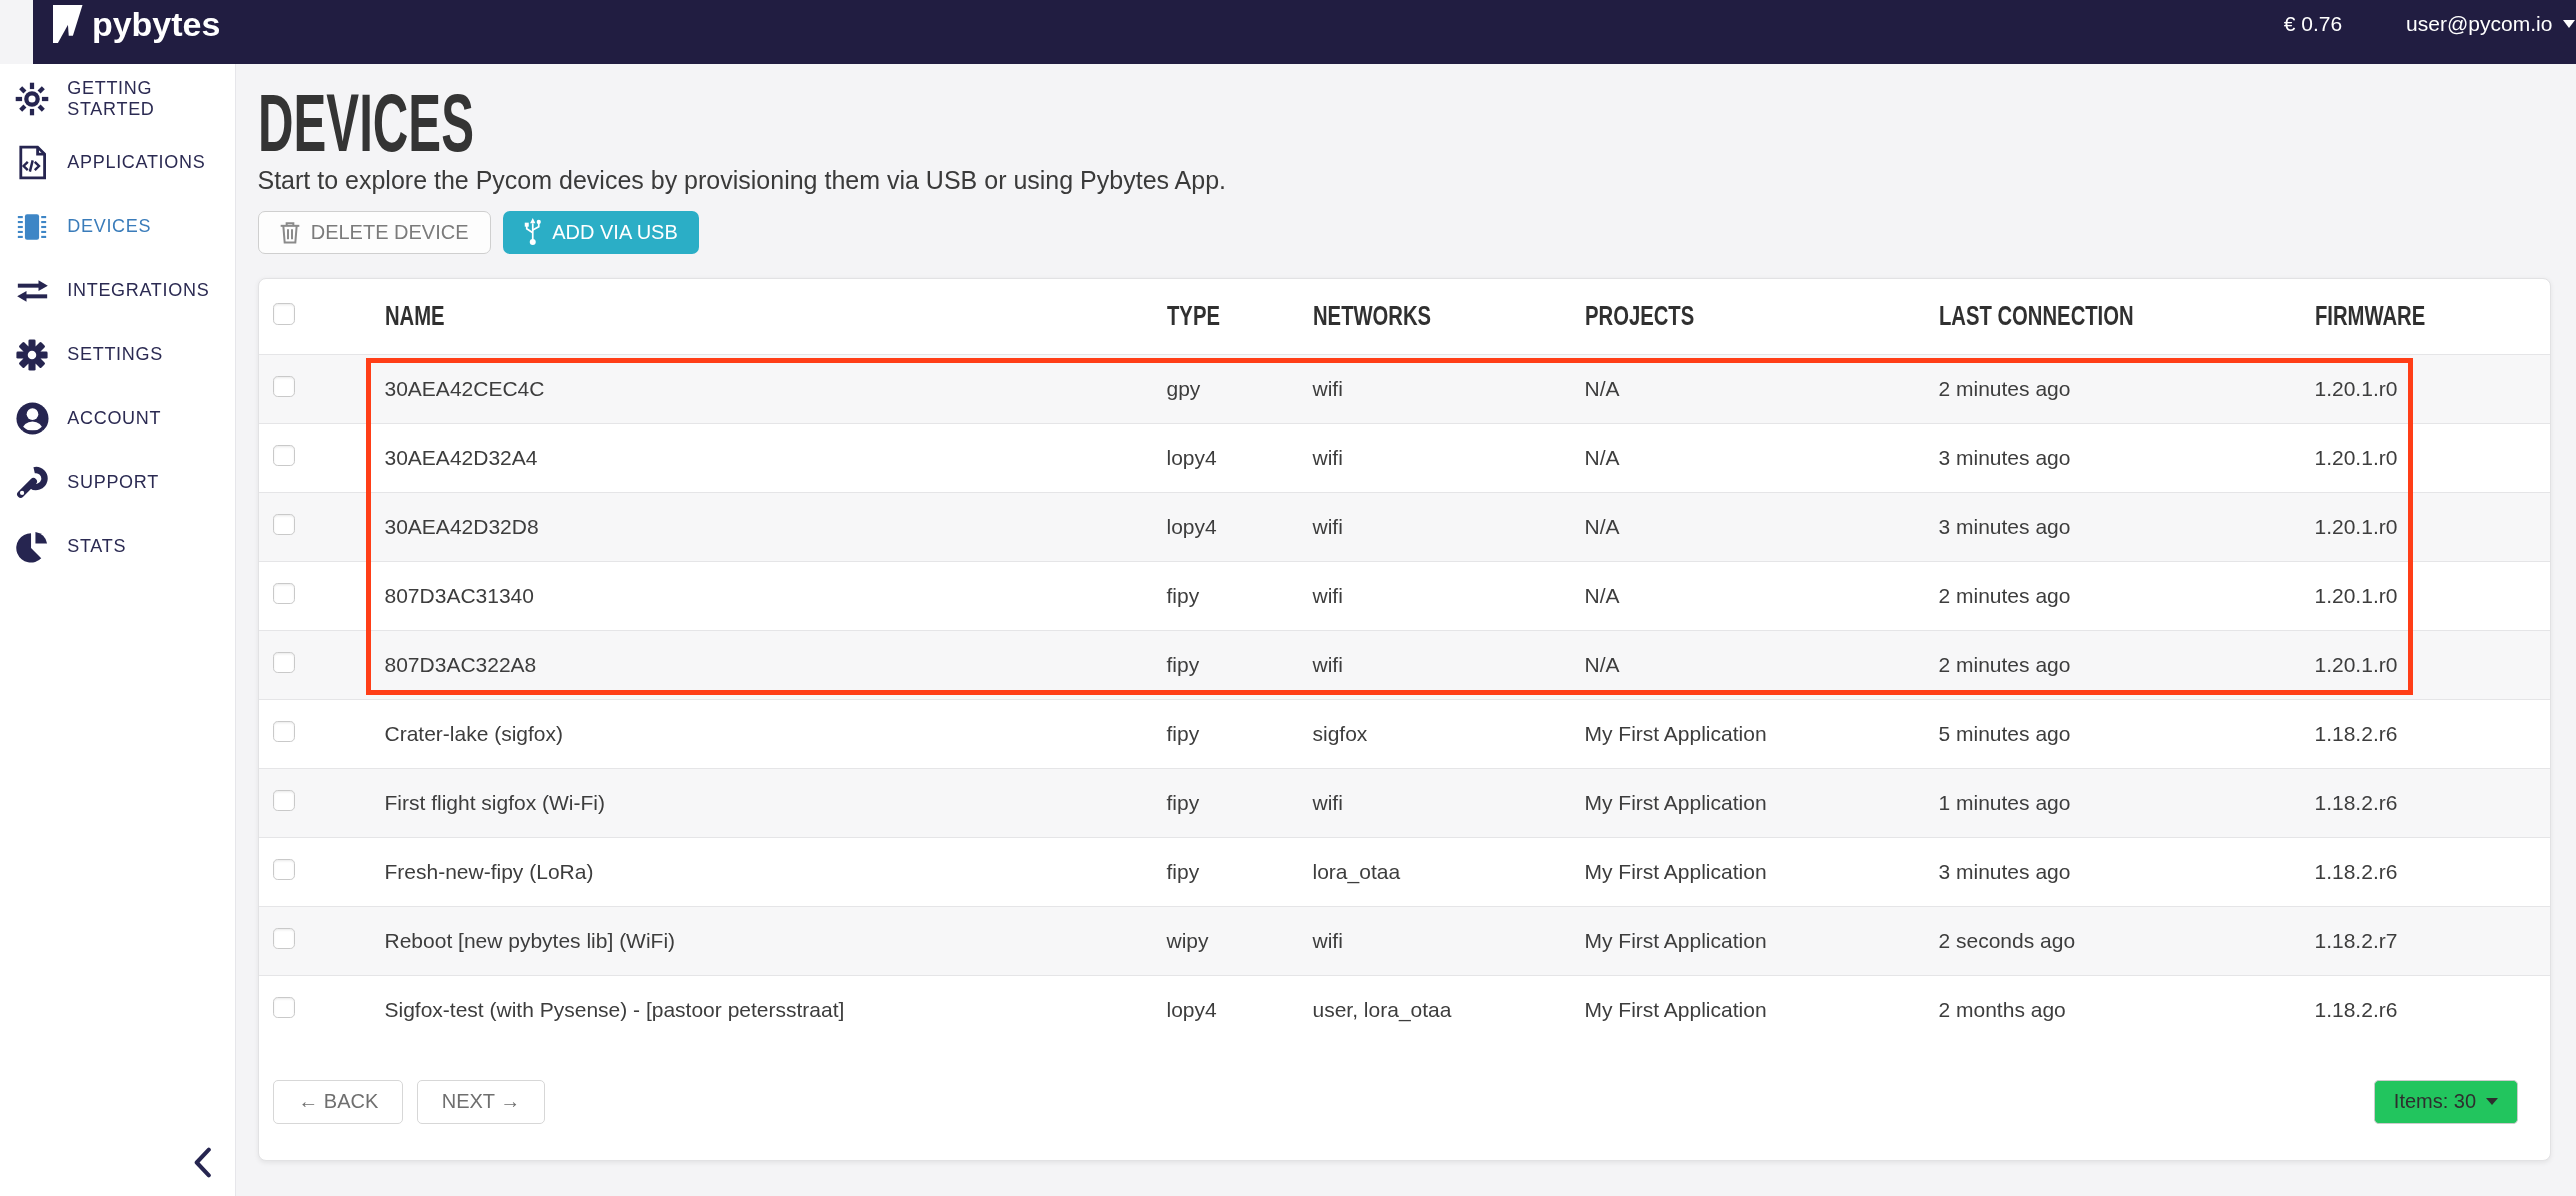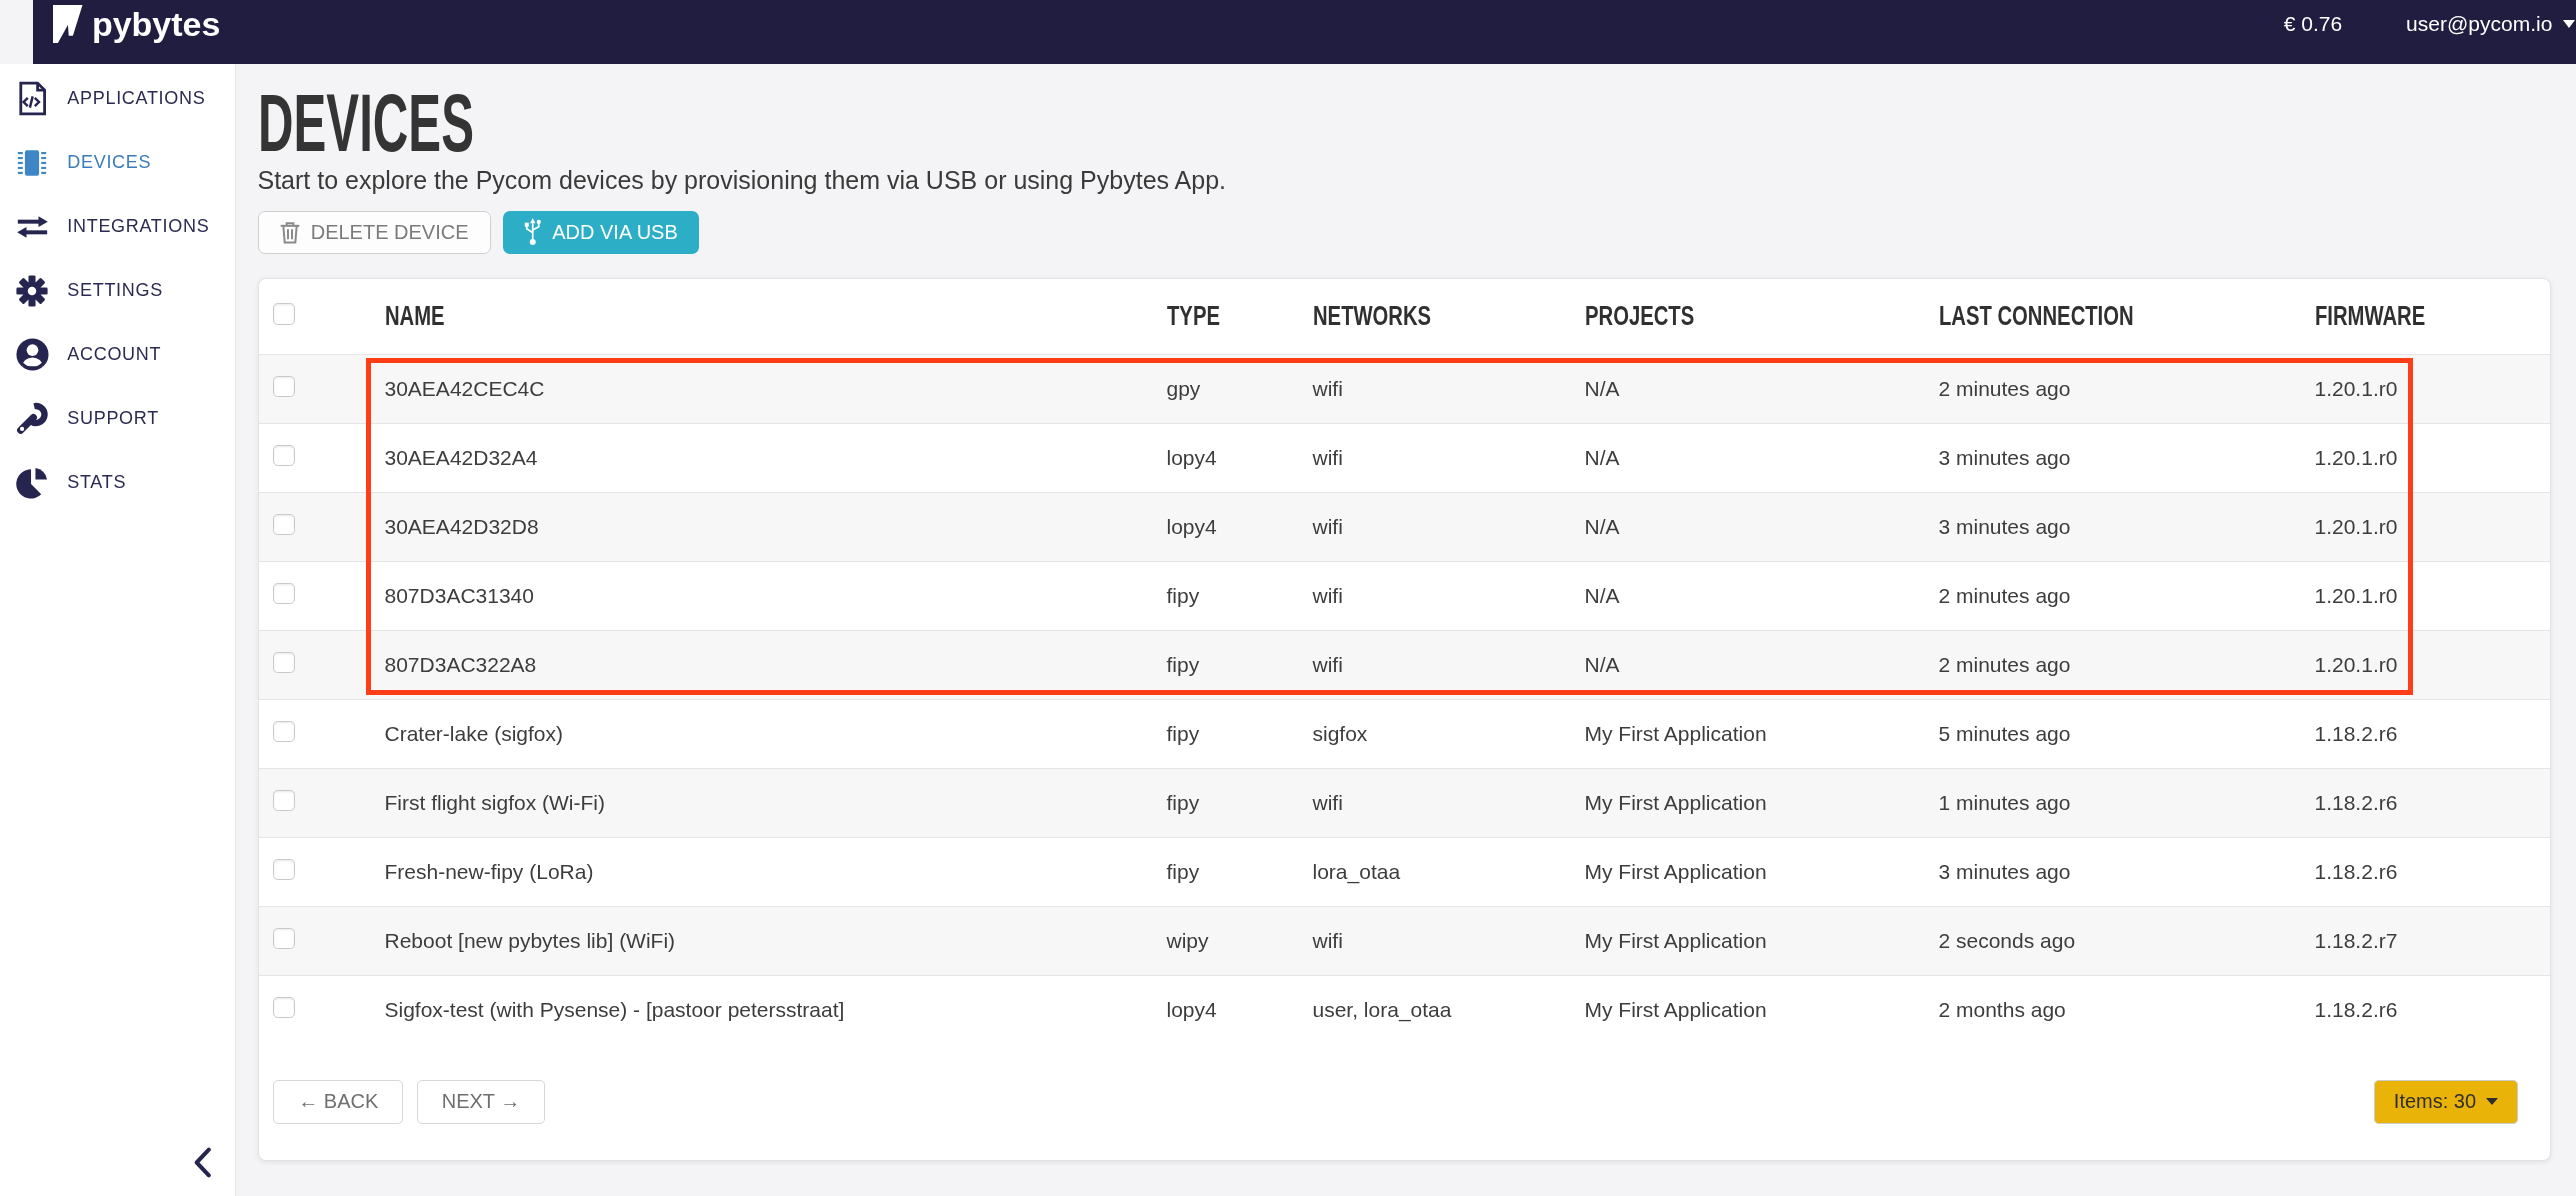--- a/index.html
+++ b/index.html
@@ -57,21 +57,21 @@
   .cell { font-size:21px; color:#3d3d3d; }
   .c-check { padding-left:14.8px; }
   .checkbox { width:21.5px; height:21.5px; border:1.3px solid #c9c9c9; border-radius:4.7px; background:#fff;
               display:inline-block; box-shadow:inset 0 1.3px 2px rgba(0,0,0,0.08); cursor:pointer; }
   .annotation-box { position:absolute; left:107px; top:79px; width:2047px; height:337px;
                     border:5.4px solid #ff3e17; pointer-events:none; z-index:5; }
 
   .t-footer { height:116px; display:flex; align-items:center; padding:0 32px 0 14.8px; gap:13.4px; }
   .pg-btn { height:44px; padding:0 24px; background:#fff; border:1.3px solid #d7d7d7; border-radius:5px;
             font-size:20px; color:#6f6f6f; display:flex; align-items:center; cursor:pointer; }
-  .items-btn { margin-left:auto; height:44px; padding:0 19px; background:#eab308; border:1.3px solid #cccccc;
+  .items-btn { margin-left:auto; height:44px; padding:0 19px; background:#22c55e; border:1.3px solid #cccccc;
                border-radius:4.7px; font-size:20px; color:#2e2e2e; display:flex; align-items:center; gap:9.4px; cursor:pointer; }
   .items-caret { width:0; height:0; border-left:6px solid transparent; border-right:6px solid transparent;
                  border-top:7.4px solid #2e2e2e; }
 
   svg { display:block; }
 </style>
 </head>
 <body>
 
 <div class="topbar">
@@ -87,20 +87,39 @@
     <span class="user-menu">
       <span>user@pycom.io</span>
       <span class="caret-down"></span>
     </span>
   </div>
 </div>
 
 <div class="sidebar">
   <div class="side-list">
 
+    <div class="side-item">
+      <span class="side-icon">
+        <svg width="34" height="34" viewBox="0 0 48 48">
+          <g stroke="currentColor" stroke-width="6" stroke-linecap="butt">
+            <line x1="24" y1="1" x2="24" y2="10"></line>
+              <line x1="24" y1="38" x2="24" y2="47"></line>
+            <line x1="1" y1="24" x2="10" y2="24"></line>
+              <line x1="38" y1="24" x2="47" y2="24"></line>
+            <line x1="8" y1="8" x2="14" y2="14"></line>
+              <line x1="34" y1="34" x2="40" y2="40"></line>
+            <line x1="8" y1="40" x2="14" y2="34"></line>
+              <line x1="34" y1="14" x2="40" y2="8"></line>
+          </g>
+          <circle cx="24" cy="24" r="11" fill="currentColor"></circle>
+          <circle cx="24" cy="24" r="5" fill="#fff"></circle>
+        </svg>
+      </span>
+      <span class="side-label">GETTING STARTED</span>
+    </div>
 
     <div class="side-item">
       <span class="side-icon">
         <svg width="32" height="35" viewBox="0 0 44 50">
           <path d="M6 3 h24 l10 10 v34 h-34 z" fill="none" stroke="currentColor" stroke-width="4"></path>
           <path d="M30 3 v10 h10" fill="none" stroke="currentColor" stroke-width="4"></path>
           <polyline points="16,24 10,30 16,36" fill="none" stroke="currentColor" stroke-width="3.5"></polyline>
           <polyline points="26,24 32,30 26,36" fill="none" stroke="currentColor" stroke-width="3.5"></polyline>
           <line x1="23" y1="22" x2="19" y2="38" stroke="currentColor" stroke-width="3.5"></line>
         </svg>

